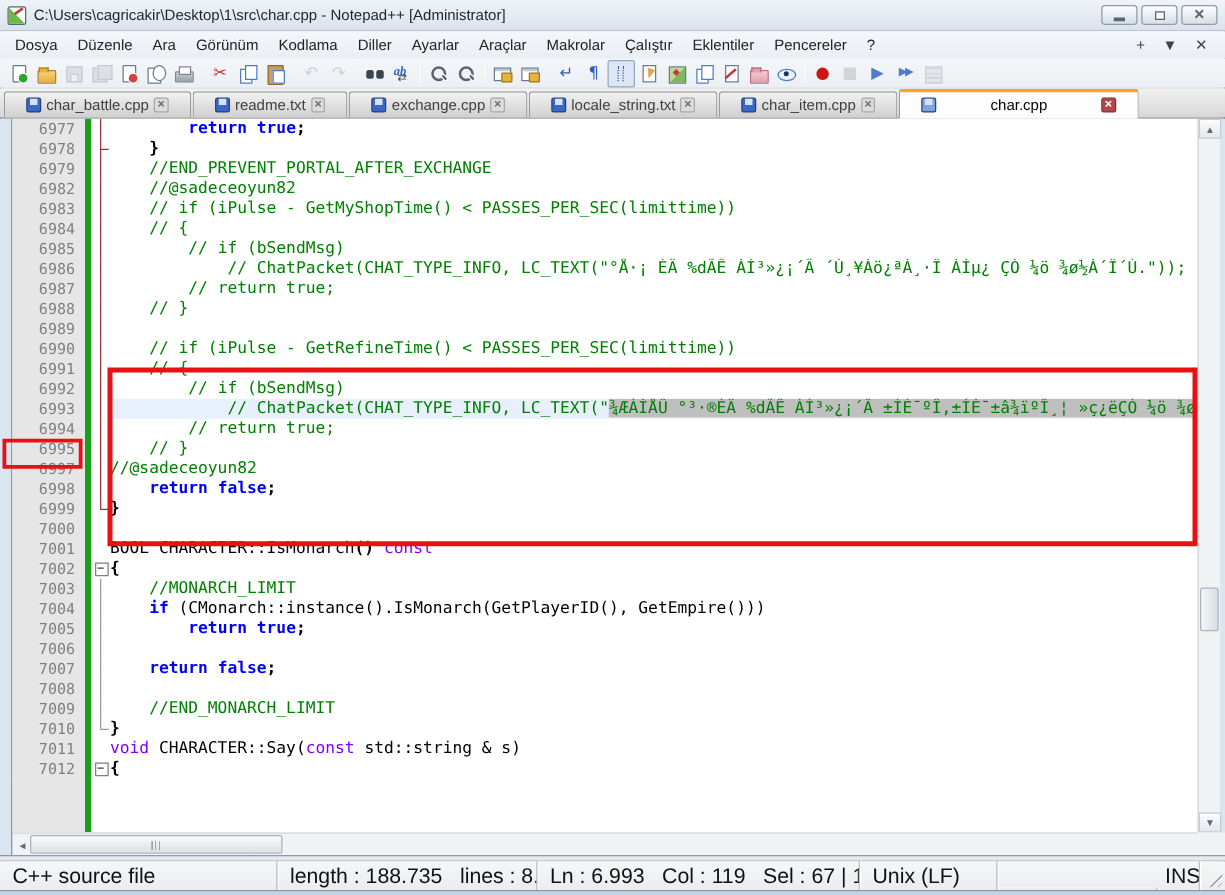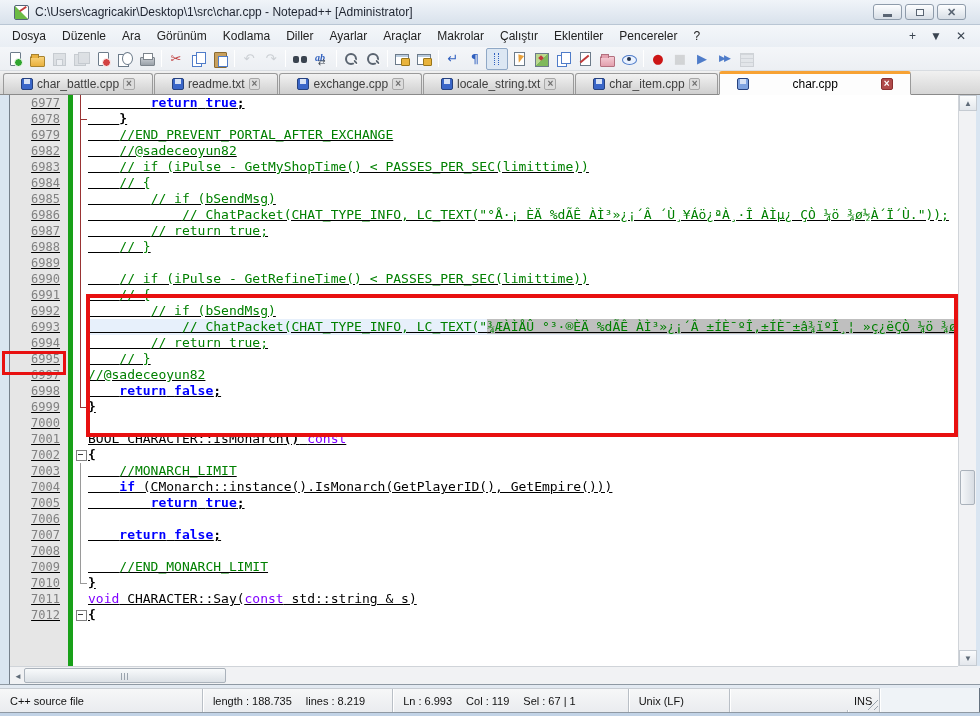--- a/index.html
+++ b/index.html
@@ -7,21 +7,21 @@
   body {
     position:relative; overflow:hidden;
     font-family:"Liberation Sans", sans-serif;
     background:#EFF3F7;
     box-shadow: inset 0 0 0 1px #66727F;
   }
   
   .titlebar{position:absolute;left:0;top:0;width:980px;height:25px;
     background:linear-gradient(#F0F4F9,#D9E2EC);
     border-bottom:1px solid #B9C6D4;
-    display:flex;align-items:center;padding:0 14px;gap:6px;}
+    display:flex;align-items:center;padding:0 6px;gap:6px;}
   .npp-ico{width:15px;height:15px;position:relative;background:#FFF;border:1px solid #55657A;border-radius:2px;flex:0 0 auto;}
   .npp-ico::before{content:"";position:absolute;left:0;bottom:0;width:0;height:0;
     border-left:13px solid #6CBB45;border-top:13px solid transparent;}
   .npp-ico::after{content:"";position:absolute;right:1px;top:2px;width:8px;height:2px;background:#C23B3B;transform:rotate(-35deg);}
   .title-text{font-size:12px;color:#1E2430;white-space:nowrap;}
   .win-btns{margin-left:auto;display:flex;gap:3px;}
   .win-btn{width:29px;height:16px;border:1px solid #8E9BAA;border-radius:3px;
     background:linear-gradient(#FDFEFF,#D7DEE6);display:flex;align-items:center;justify-content:center;
     color:#4A5563;font-size:10px;line-height:1;}
   .glyph-min{width:9px;height:3px;background:#5A6573;margin-top:6px;}
@@ -97,21 +97,21 @@
   .tab.active .tab-disk{background:#7FA3E0;}
   .tab-close{font-size:10px;font-weight:bold;color:#6E6E6E;border:1px solid #A8A8A8;border-radius:2px;background:#DCDCDC;line-height:10px;padding:0 2px;}
   .tab.active .tab-close{background:#B04A4A;border-color:#8A3030;color:#FFF;}
   
   .pale-l{position:absolute;left:0;top:95px;width:10px;height:589px;background:#D9E5F1;border-right:1px solid #75808C;}
   .pale-r{position:absolute;left:976px;top:95px;width:4px;height:589px;background:#D9E5F1;}
   .editor{position:absolute;left:10px;top:95px;width:948px;height:571px;background:#FFF;overflow:hidden;}
   .gutter-bg{position:absolute;left:0;top:0;width:58px;height:100%;background:#E6E6E6;}
   .chg-bar{position:absolute;left:58px;top:0;width:5px;height:100%;background:var(--c-chg,#18A018);}
   .rows{position:absolute;left:0;top:0;width:100%;}
-  .row{display:flex;height:16px;line-height:16px;font-family:"DejaVu Sans Mono",monospace;font-size:13px;white-space:pre;text-decoration:underline;}
+  .row{display:flex;height:16px;line-height:16px;font-family:"DejaVu Sans Mono",monospace;font-size:13px;white-space:pre;}
   .ln{width:58px;flex:0 0 58px;text-align:right;padding-right:8px;color:#808080;background:#E6E6E6;font-size:12px;}
   .chg{width:5px;flex:0 0 5px;}
   .fold{width:15px;flex:0 0 15px;position:relative;}
   .code{flex:1;overflow:hidden;}
   .row.cur .code{background:var(--c-curline,#E7F0FB);}
   .sk{color:var(--c-key,#0000FF);font-weight:bold;}
   .st{color:var(--c-type,#8000FF);}
   .sc{color:var(--c-comment,#008000);}
   .so{color:#000;font-weight:bold;}
   .ssel{background:var(--c-sel,#BFBFBF);color:var(--c-comment,#008000);}
@@ -130,22 +130,22 @@
   .vs-up{top:0;} .vs-dn{bottom:0;}
   .vs-thumb{position:absolute;left:1px;top:375px;width:15px;height:35px;background:linear-gradient(90deg,#F5F7F9,#D8DDE3);border:1px solid #AAB2BB;border-radius:2px;}
   .hscroll{position:absolute;left:10px;top:666px;width:948px;height:18px;background:#F1F2F4;border-top:1px solid #D0D4D9;}
   .hs-left{position:absolute;left:0;top:0;width:16px;height:18px;display:flex;align-items:center;justify-content:center;font-size:8px;color:#5F6B78;}
   .hs-thumb{position:absolute;left:14px;top:1px;width:202px;height:15px;background:linear-gradient(#F8FAFB,#DCE1E6);border:1px solid #AAB2BB;border-radius:2px;}
   .hs-grip{position:absolute;left:50%;top:4px;width:8px;height:7px;margin-left:-4px;
     background:repeating-linear-gradient(90deg,#9AA3AD 0 1px,transparent 1px 3px);}
   .corner{position:absolute;left:958px;top:666px;width:22px;height:18px;background:#F1F2F4;}
   
   .status-line{position:absolute;left:0;top:684px;width:980px;height:4px;background:#E3EAF2;border-top:1px solid #8F99A3;}
-  .statusbar{position:absolute;left:0;top:688px;width:880px;height:24px;background:linear-gradient(#F6F7F8,#EAECEF);
-    border-top:1px solid #C8CDD3;display:flex;align-items:center;font-size:11px;color:#111;justify-content:center;}
+  .statusbar{position:absolute;left:0;top:688px;width:980px;height:24px;background:linear-gradient(#F6F7F8,#EAECEF);
+    border-top:1px solid #C8CDD3;display:flex;align-items:center;font-size:17px;color:#111;justify-content:center;}
   .st-sec{height:100%;display:flex;align-items:center;padding:0 10px;border-right:1px solid #B9BFC6;box-shadow:1px 0 0 #FFF;white-space:nowrap;overflow:hidden;gap:14px;}
   .st-1{width:222px;} .st-2{width:208px;} .st-3{width:258px;} .st-4{width:110px;} .st-5{width:128px;margin-top:41px;} .st-6{width:34px;padding:0 6px;}
   .st-grip{flex:1;height:100%;position:relative;}
   .st-grip::after{content:"";position:absolute;right:2px;bottom:2px;width:13px;height:13px;
     background:repeating-linear-gradient(135deg,transparent 0 3px,#9AA3AD 3px 4px);clip-path:polygon(100% 0,100% 100%,0 100%);}
   
   .anno{position:absolute;border:4px solid var(--c-anno,#E81010);pointer-events:none;z-index:50;background:transparent;}
   .anno-big{left:86px;top:294px;width:872px;height:143px;}
   .anno-small{left:2px;top:351px;width:64px;height:24px;border-width:3px;}
   .bottom-border{position:absolute;left:0;top:712px;width:980px;height:4px;background:#C2D3E6;border-top:1px solid #8F99A3;}

